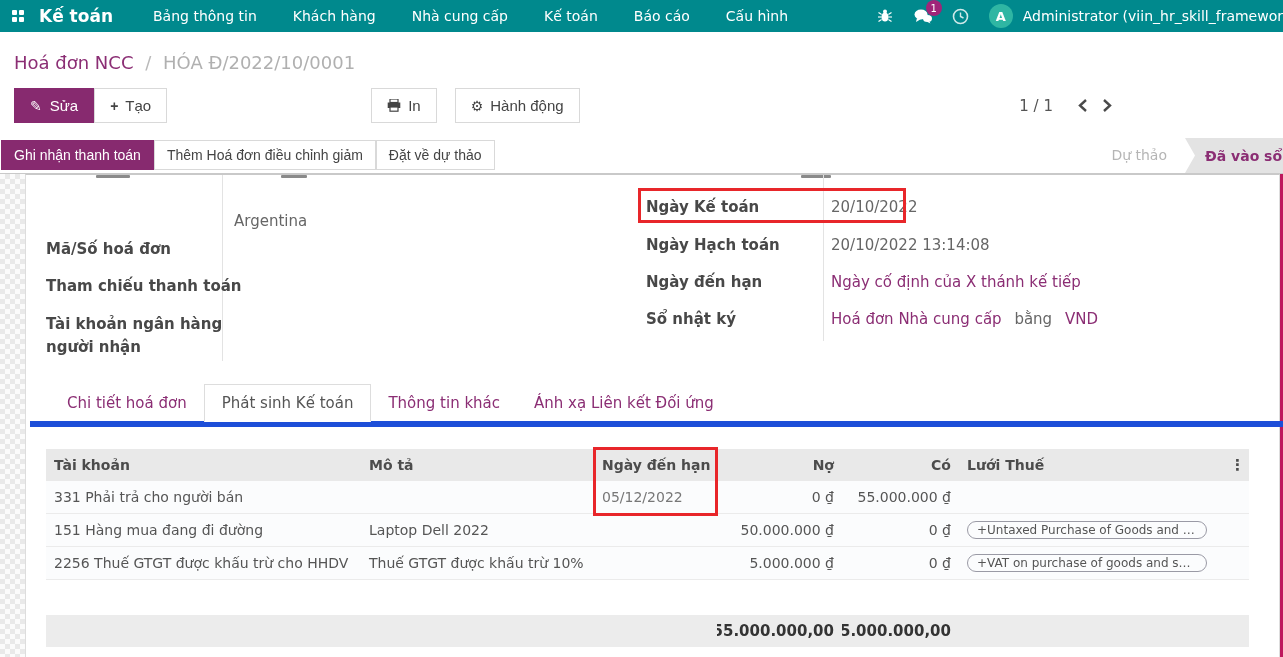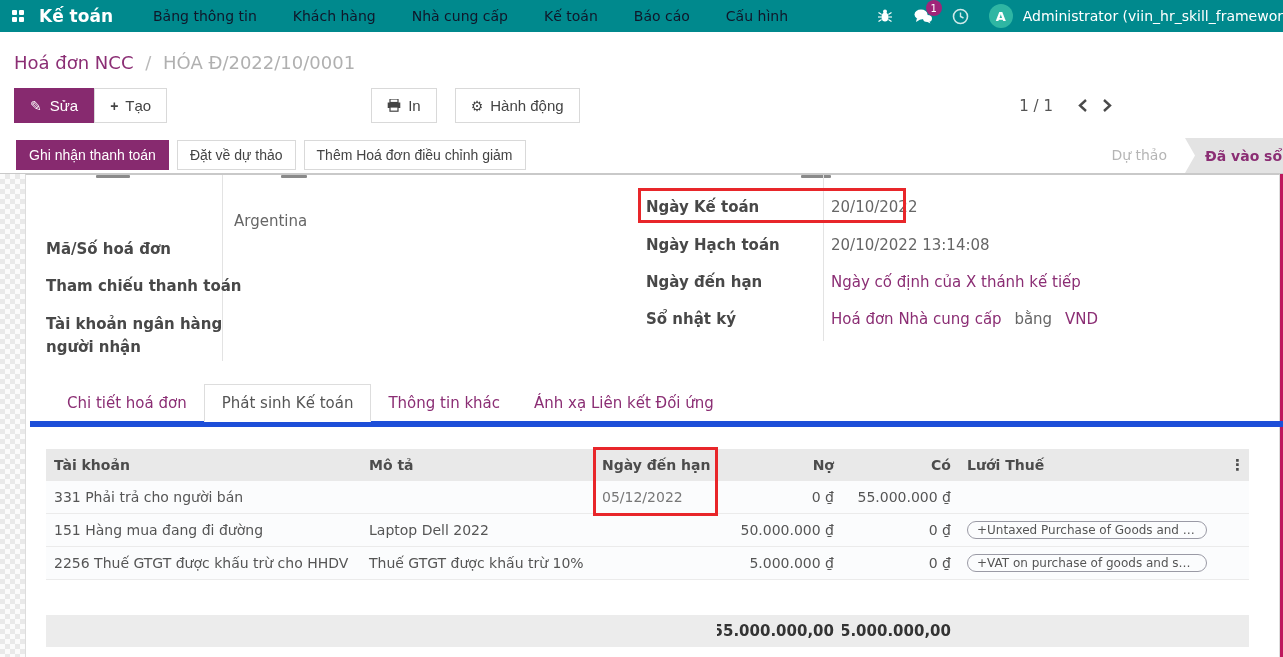--- a/index.html
+++ b/index.html
@@ -7,21 +7,21 @@
               font-family:"DejaVu Sans","Liberation Sans",sans-serif; }
 
   
   .navbar { position:absolute; top:0; left:0; width:1283px; height:32px;
             background:#00898d; display:flex; align-items:center; overflow:hidden; }
   .apps-icon { width:13px; height:13px; margin-left:12px; display:grid;
                grid-template-columns:5px 5px; grid-template-rows:5px 5px; gap:2px; cursor:pointer; }
   .apps-icon span { background:#fff; border-radius:1px; }
   .nav-brand { color:#fff; font-size:17px; font-weight:bold; margin-left:14px; white-space:nowrap; }
   .nav-menus { display:flex; gap:36px; margin-left:40px; }
-  .nav-item { color:#0f172a; font-size:14px; white-space:nowrap; cursor:pointer; }
+  .nav-item { color:#ffffff; font-size:14px; white-space:nowrap; cursor:pointer; }
   .nav-right { display:flex; align-items:center; margin-left:auto; gap:18px; padding-left:10px; }
   .nav-ico { width:20px; height:20px; position:relative; display:flex; align-items:center; justify-content:center; cursor:pointer; }
   .badge { position:absolute; top:-6px; right:-9px; min-width:16px; height:16px; border-radius:8px;
            background:#a02579; color:#fff; font-size:10px; display:flex; align-items:center;
            justify-content:center; padding:0 4px; }
   .avatar { width:24px; height:24px; border-radius:50%; background:#2fb6a3; color:#fff;
             font-size:13px; font-weight:bold; display:flex; align-items:center; justify-content:center; }
   .nav-user { color:#fff; font-size:14px; white-space:nowrap; margin-left:-8px; }
 
   
@@ -36,21 +36,21 @@
   .btn-primary { background:#872a6f; border-color:#872a6f; color:#fff; }
   .btn-row { position:absolute; top:56px; left:14px; display:flex; }
   .glyph { font-size:14px; }
   .pager { position:absolute; top:56px; right:8px; height:35px; display:flex; align-items:center; gap:14px; }
   .pager-count { font-size:15px; color:#555; margin-right:10px; }
   .pager-btn { cursor:pointer; display:flex; align-items:center; }
 
   
   .statusbar { position:absolute; top:138px; left:0; width:1283px; height:36px; background:#fff;
                border-bottom:1px solid #c9c9c9; }
-  .sb-btns { position:absolute; left:16px; top:2px; display:flex; gap:8px; }
+  .sb-btns { position:absolute; left:1px; top:2px; display:flex; }
   .sb-btn { height:30px; display:inline-flex; align-items:center; padding:0 12px; font-size:14px;
             border:1px solid #d9d9d9; background:#fff; color:#444; cursor:pointer; white-space:nowrap; }
   .sb-btn.purple { background:#872a6f; border-color:#872a6f; color:#fff; }
   .sb-state-draft { position:absolute; right:116px; top:9px; font-size:14px; color:#b5b5b5; cursor:pointer; }
   .sb-state-posted { position:absolute; right:0; top:0; height:35px; width:98px; background:#e3e3e3;
                      clip-path:polygon(0 0,100% 0,100% 100%,0 100%,10px 50%);
                      display:flex; align-items:center; padding-left:20px; font-size:14px;
                      font-weight:bold; color:#8b2e74; cursor:pointer; }
 
   
@@ -188,22 +188,22 @@
       <svg width="11" height="15" viewBox="0 0 11 15">
           <polyline points="2,2 8,7.5 2,13" fill="none" stroke="#4a4a4a" stroke-width="2.4"></polyline>
         </svg>
     </span>
   </div>
 </div>
 
 <div class="statusbar">
   <div class="sb-btns">
     <button class="sb-btn purple">Ghi nhận thanh toán</button>
+    <button class="sb-btn">Thêm Hoá đơn điều chỉnh giảm</button>
     <button class="sb-btn">Đặt về dự thảo</button>
-    <button class="sb-btn">Thêm Hoá đơn điều chỉnh giảm</button>
   </div>
   <span class="sb-state-draft">Dự thảo</span>
   <div class="sb-state-posted">Đã vào sổ</div>
 </div>
 
 <div class="content">
   <div class="checker"></div>
   <div class="sheet">
 
     <div class="frag" style="left:70px; top:0; width:34px;"></div>

